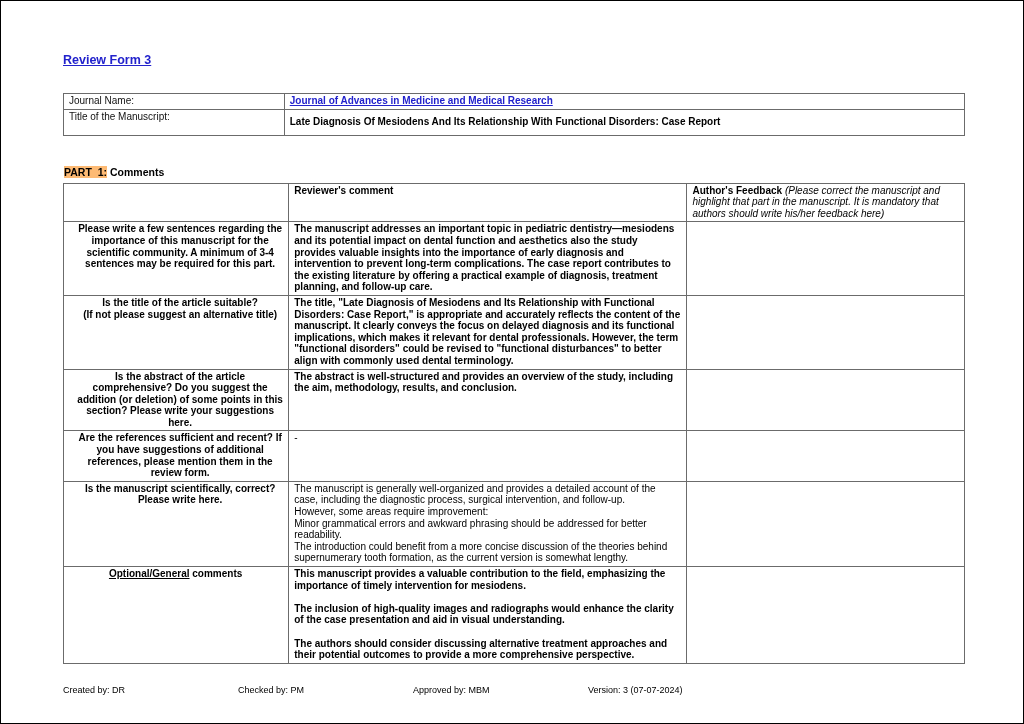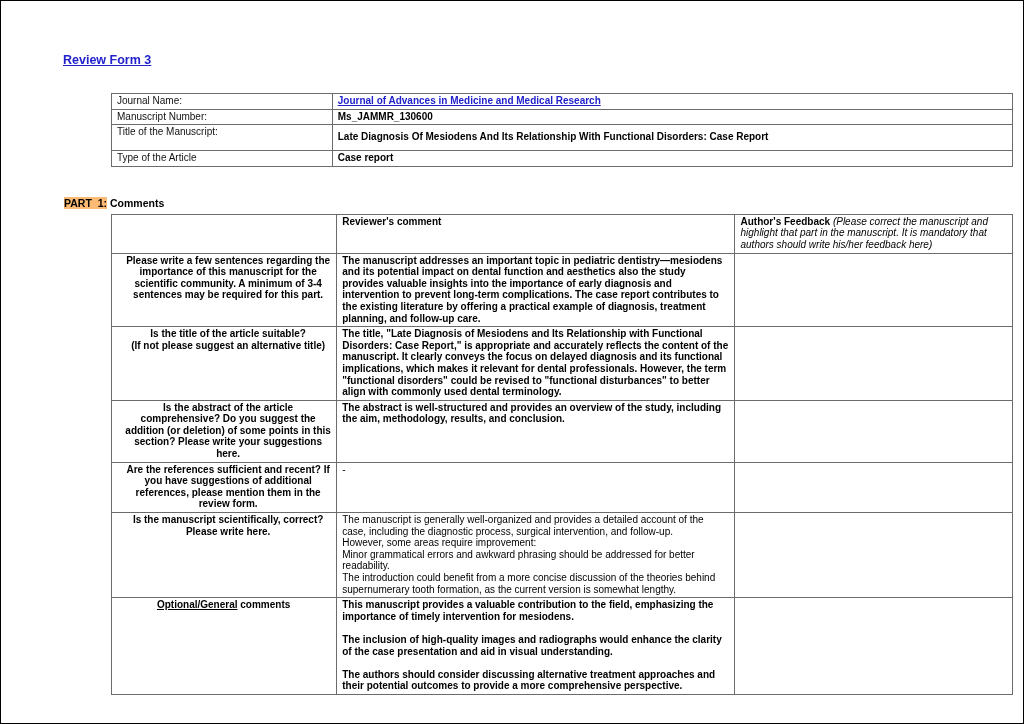--- a/index.html
+++ b/index.html
@@ -14,21 +14,21 @@
     margin: 0 auto;
   }
   .content { padding: 52px 58px 0 62px; }
 
   .doc-title {
     font-size: 12.5px; font-weight: bold;
     color: #2222cc; text-decoration: underline;
     margin: 0 0 26px 0;
   }
 
-  table { border-collapse: collapse; width: 100%; table-layout: fixed; margin-left: 48px; }
+  table { border-collapse: collapse; width: 100%; table-layout: fixed; }
   td {
     border: 1px solid #6b6b6b;
     font-size: 10px; line-height: 1.16;
     padding: 1px 5px 2px 5px;
     vertical-align: top;
     white-space: pre-line;
     word-wrap: break-word;
   }
 
   .info-table { margin-bottom: 30px; }
@@ -69,31 +69,23 @@
     <table class="info-table">
       <colgroup>
           <col style="width:24.5%">
           <col style="width:75.5%">
         </colgroup>
       <tbody>
           <tr>
         <td class="label">Journal Name:</td>
         <td><span class="journal-link">Journal of Advances in Medicine and Medical Research</span></td>
       </tr>
-      <tr>
-        <td class="label">Manuscript Number:</td>
-        <td class="val">Ms_JAMMR_130600</td>
-      </tr>
       <tr class="title-row">
         <td class="label">Title of the Manuscript:</td>
         <td class="val">Late Diagnosis Of Mesiodens And Its Relationship With Functional Disorders: Case Report</td>
-      </tr>
-      <tr>
-        <td class="label">Type of the Article</td>
-        <td class="val">Case report</td>
       </tr>
     </tbody>
       </table>
 
     <div class="part-heading">
       <span class="hl">PART  1:</span><span class="part-rest">Comments</span>
     </div>
 
     <table class="comments-table">
       <colgroup>
@@ -150,13 +142,19 @@
 The inclusion of high-quality images and radiographs would enhance the clarity of the case presentation and aid in visual understanding.
 
 The authors should consider discussing alternative treatment approaches and their potential outcomes to provide a more comprehensive perspective.</td>
         <td></td>
       </tr>
     </tbody>
       </table>
 
   </div>
 
+  <div class="footer">
+    <span>Created by: DR</span>
+    <span>Checked by: PM</span>
+    <span>Approved by: MBM</span>
+    <span>Version: 3 (07-07-2024)</span>
+  </div>
 </div>
 
 </body></html>

